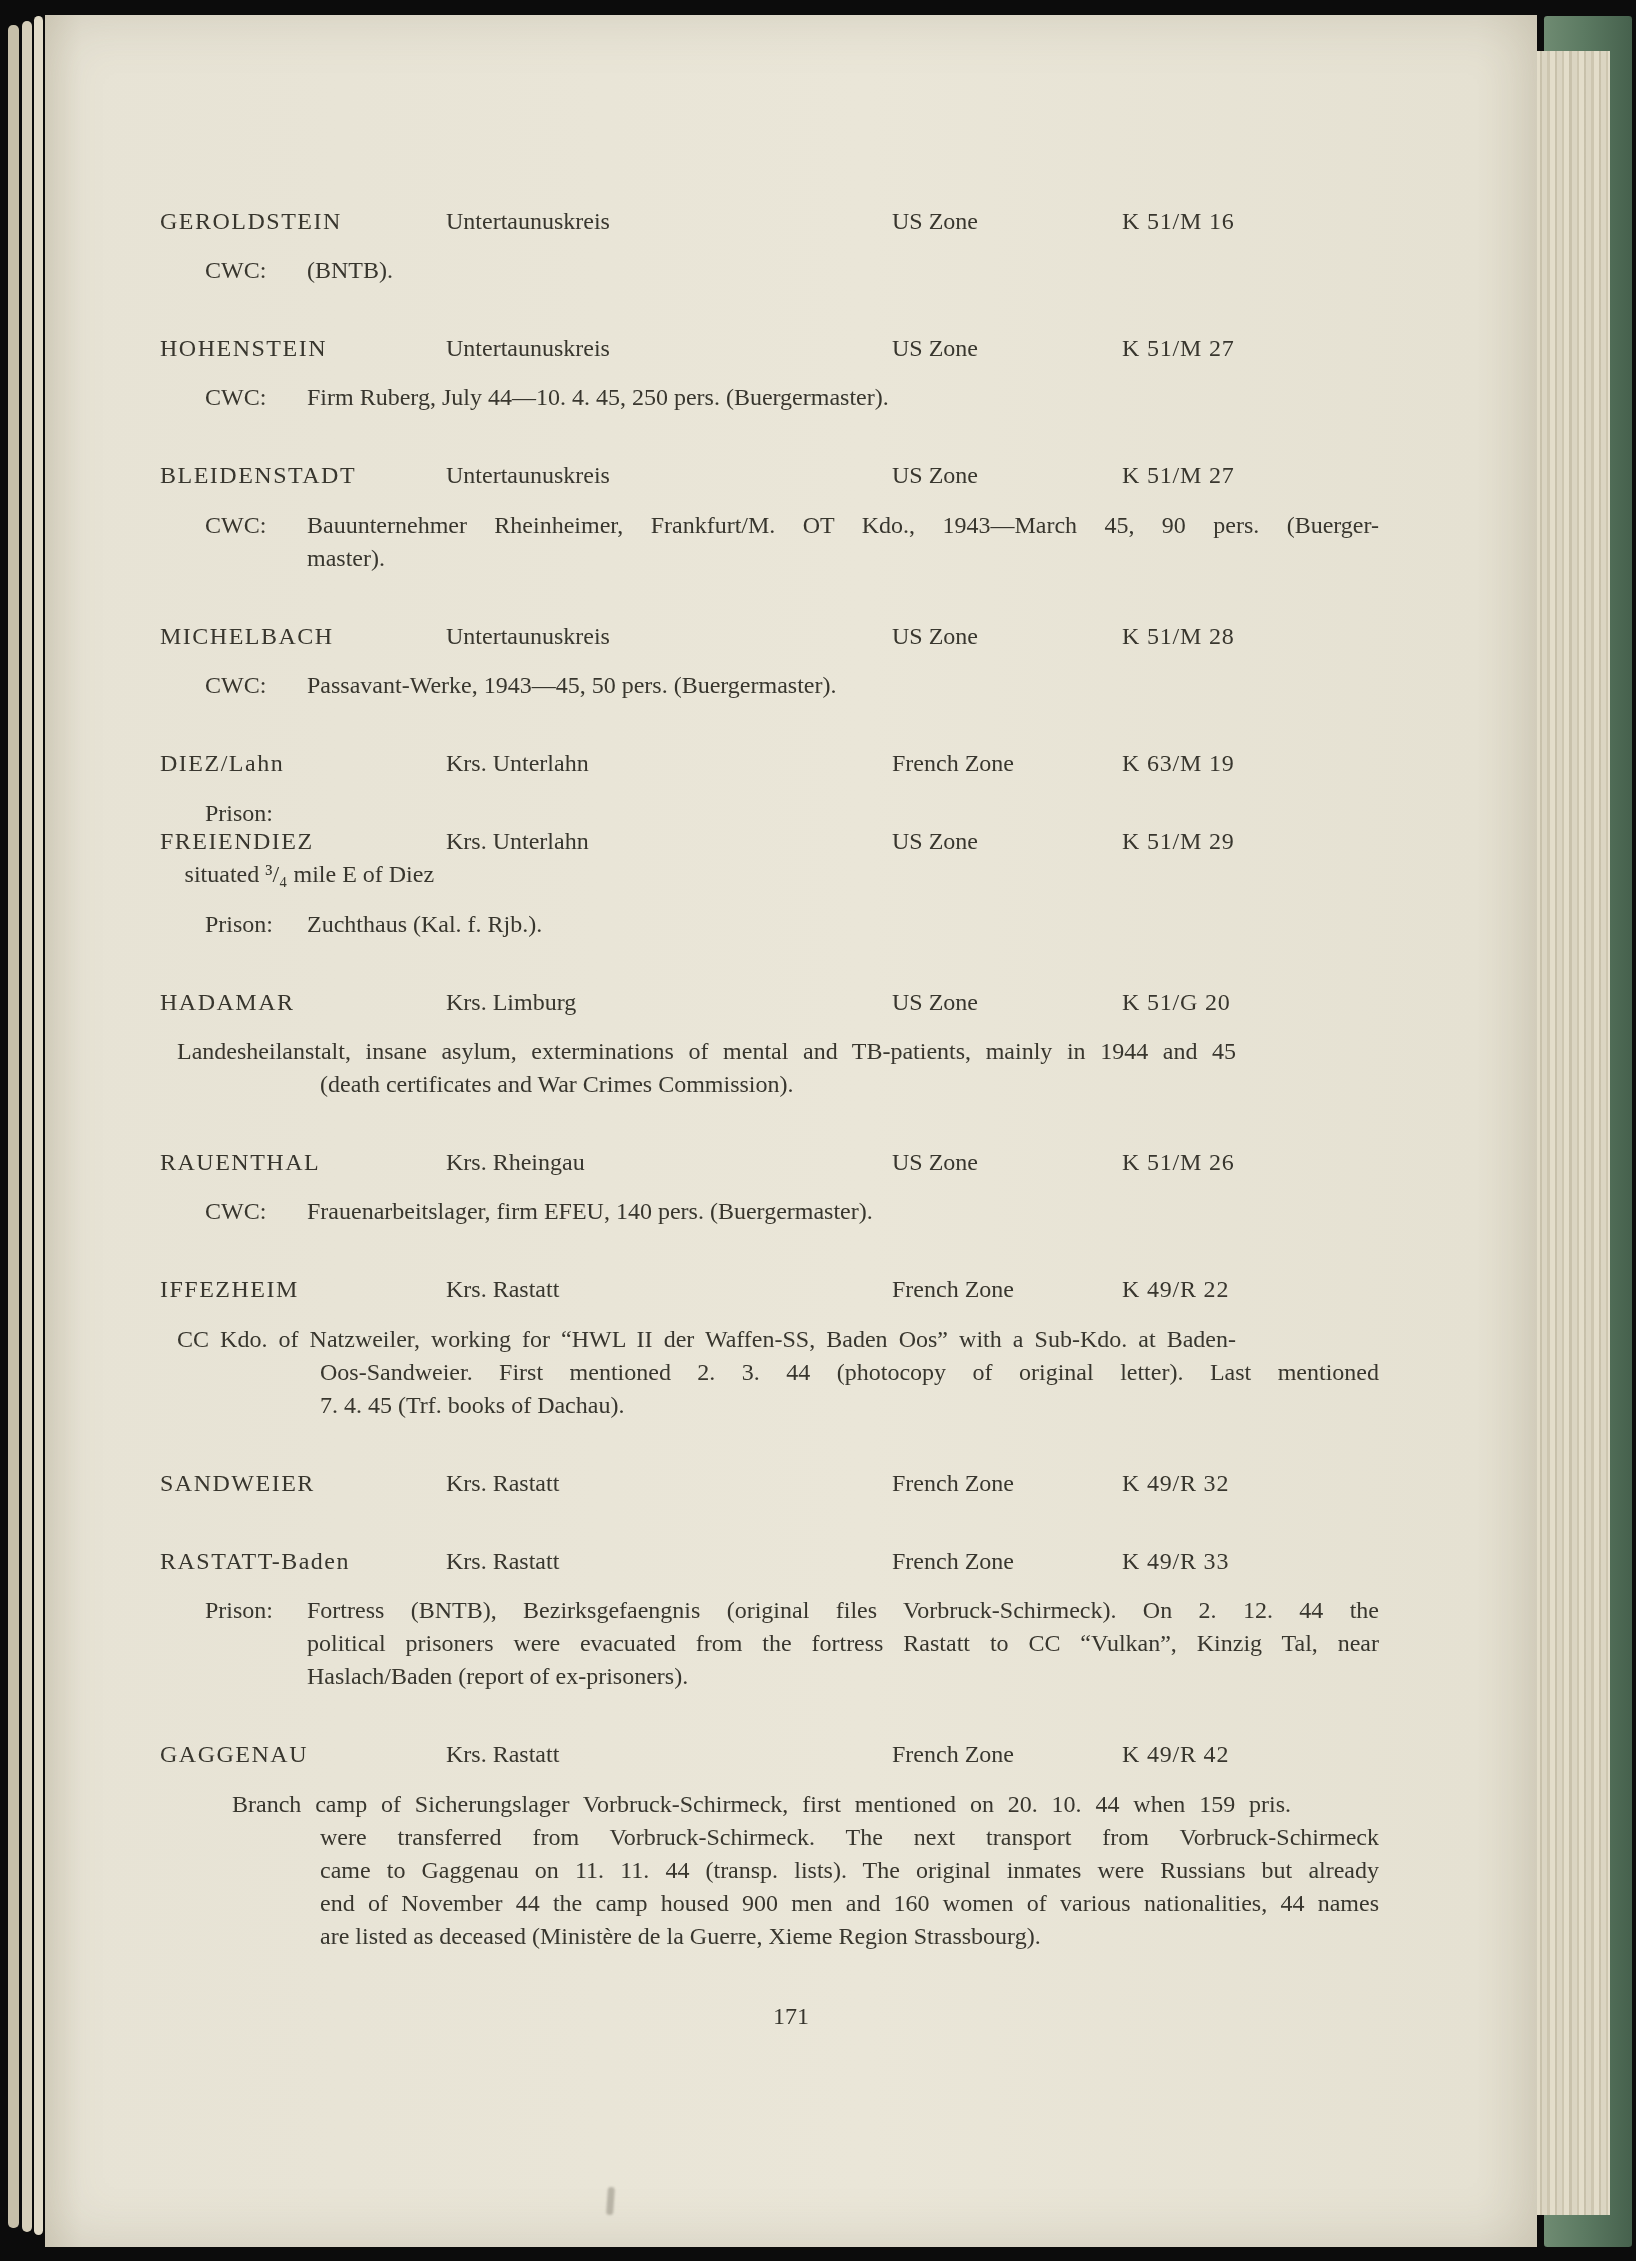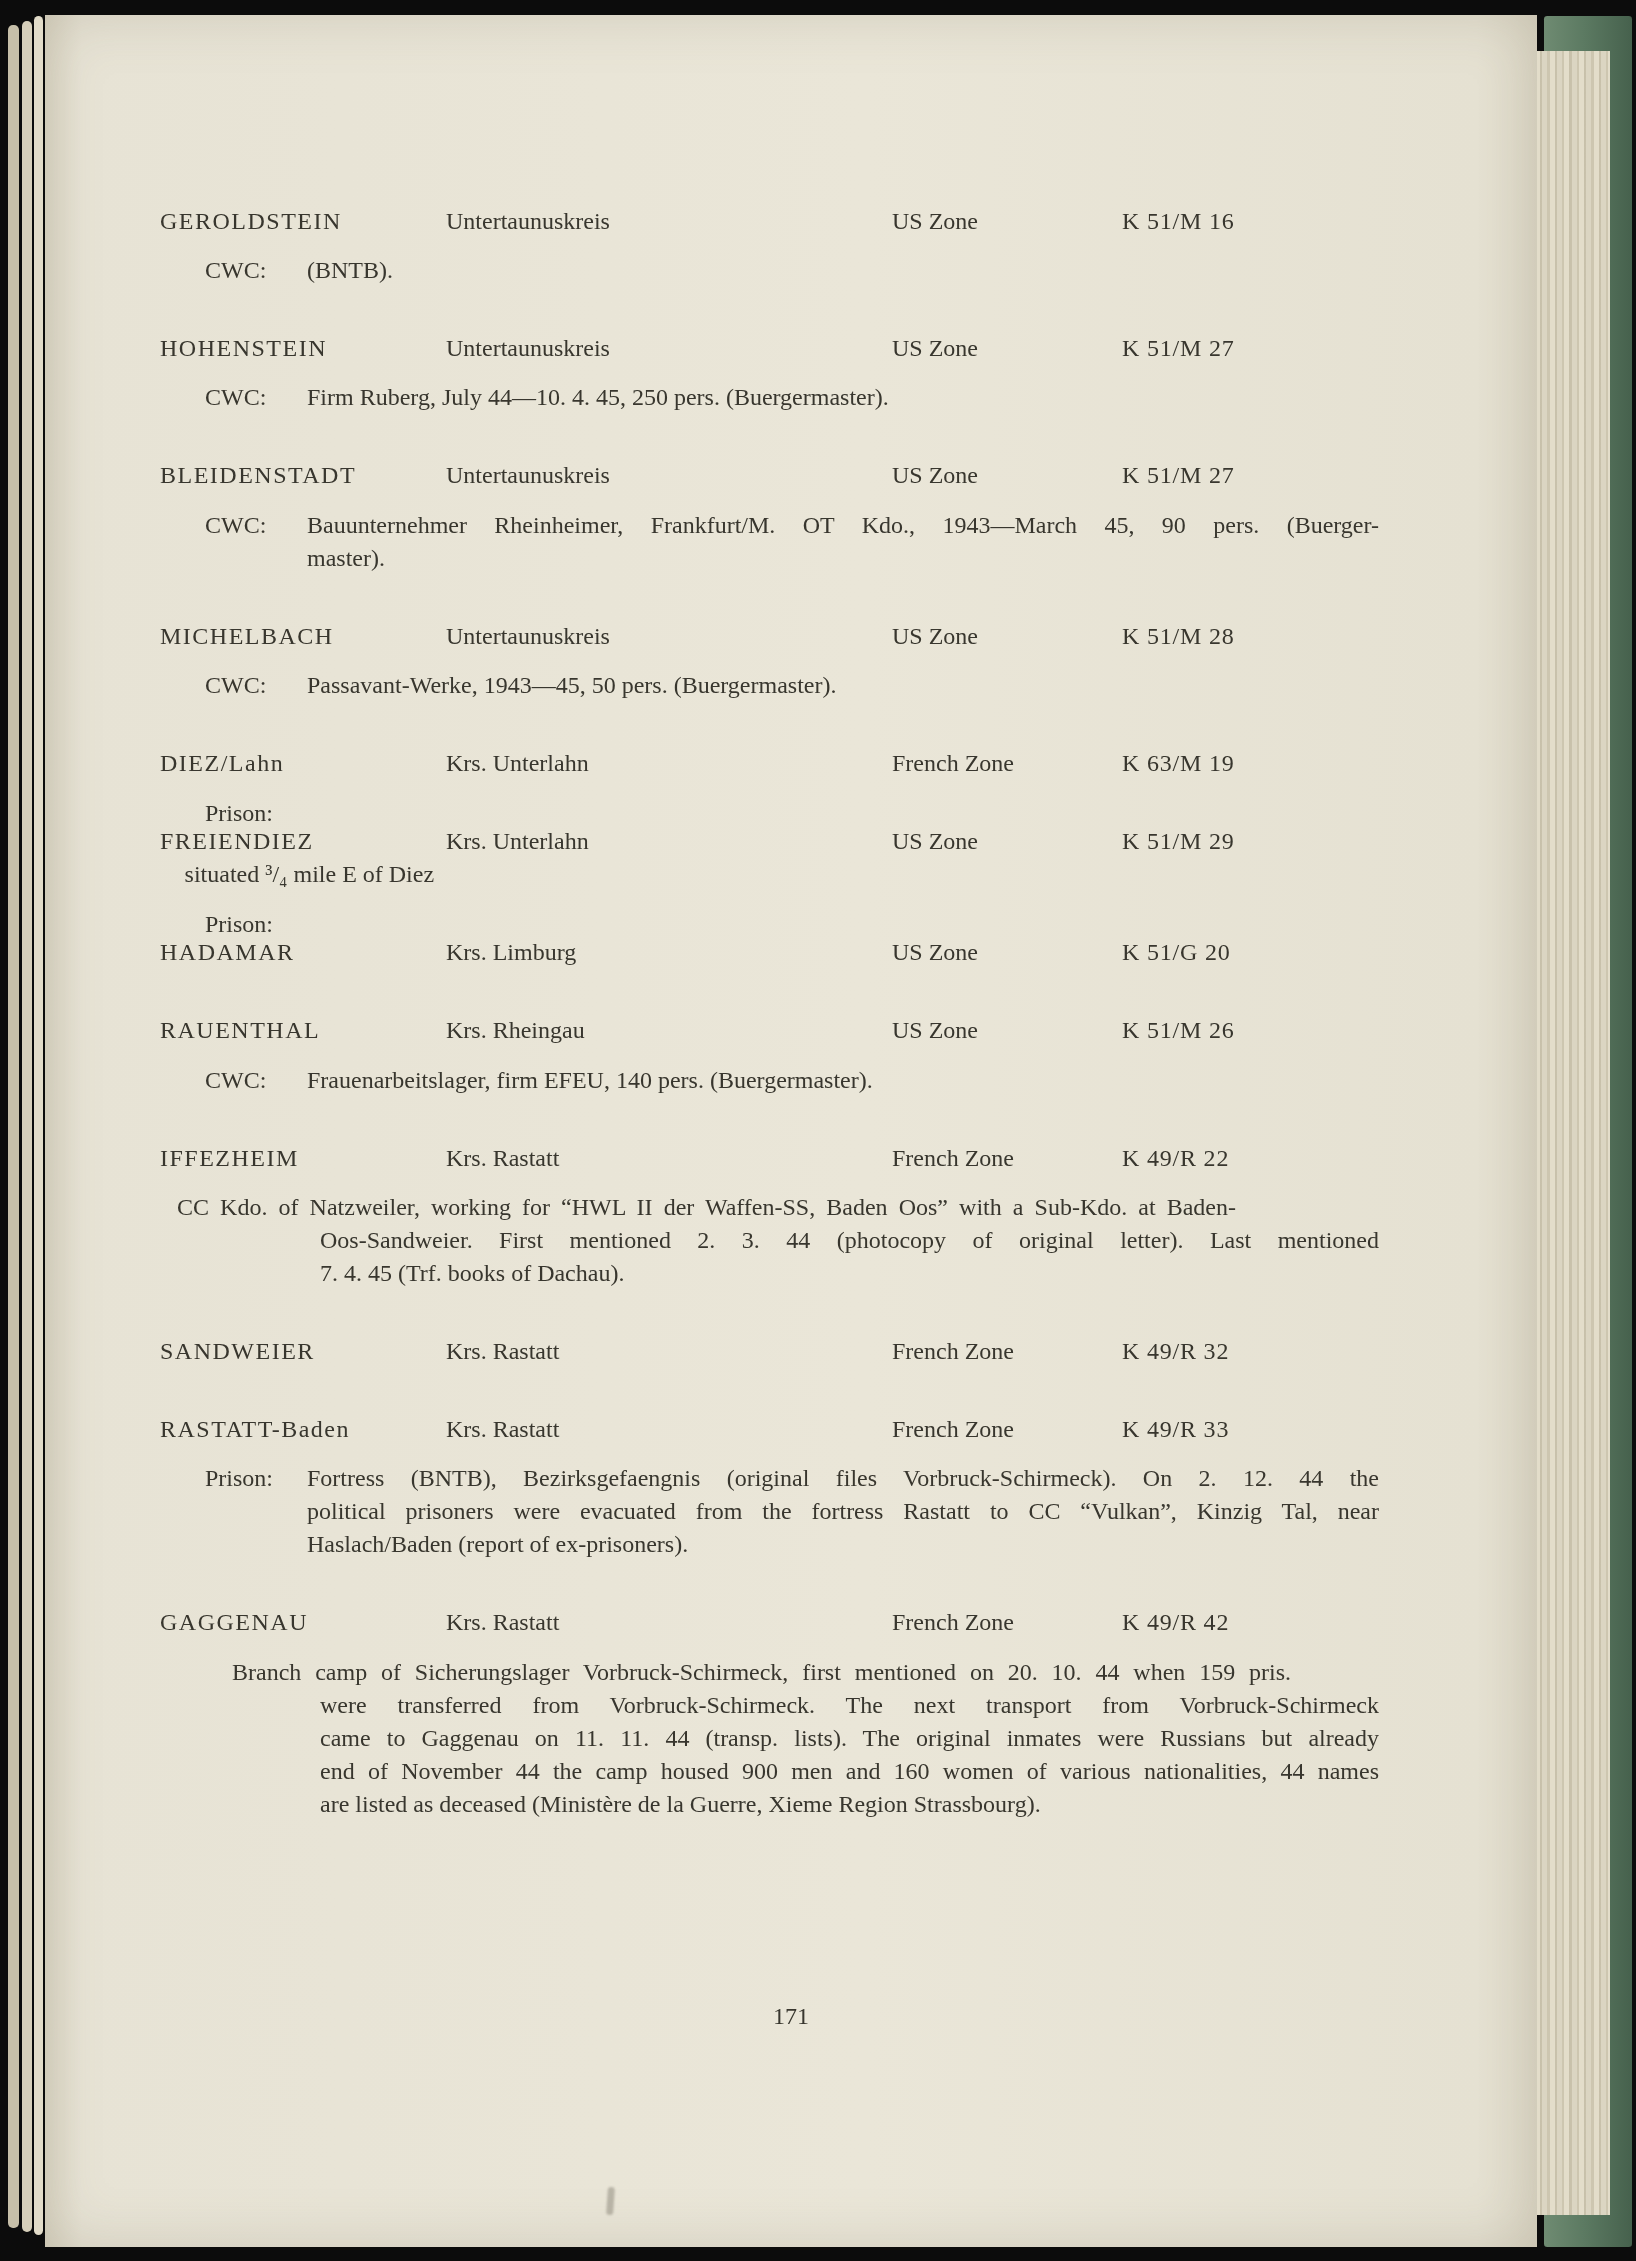--- a/index.html
+++ b/index.html
@@ -158,31 +158,37 @@
   <div class="entry">
     <div class="entry-header">
       <span class="e-name">FREIENDIEZ</span>
       <span class="e-district">Krs. Unterlahn</span>
       <span class="e-zone">US Zone</span>
       <span class="e-ref">K 51/M 29</span>
     </div>
     <div class="e-subtitle">situated ³/₄ mile E of Diez</div>
     <div class="e-body labeled">
       <span class="e-label">Prison:</span>
+    <div class="pline">Zuchthaus (Kal. f. Rjb.).</div>
         </div>
   </div>
 
   <div class="entry">
     <div class="entry-header">
       <span class="e-name">HADAMAR</span>
       <span class="e-district">Krs. Limburg</span>
       <span class="e-zone">US Zone</span>
       <span class="e-ref">K 51/G 20</span>
     </div>
 
+    <div class="e-body plain">
+
+    <div class="pline just">Landesheilanstalt, insane asylum, exterminations of mental and TB-patients, mainly in 1944 and 45</div>
+          <div class="pline">(death certificates and War Crimes Commission).</div>
+        </div>
   </div>
 
   <div class="entry">
     <div class="entry-header">
       <span class="e-name">RAUENTHAL</span>
       <span class="e-district">Krs. Rheingau</span>
       <span class="e-zone">US Zone</span>
       <span class="e-ref">K 51/M 26</span>
     </div>
 

